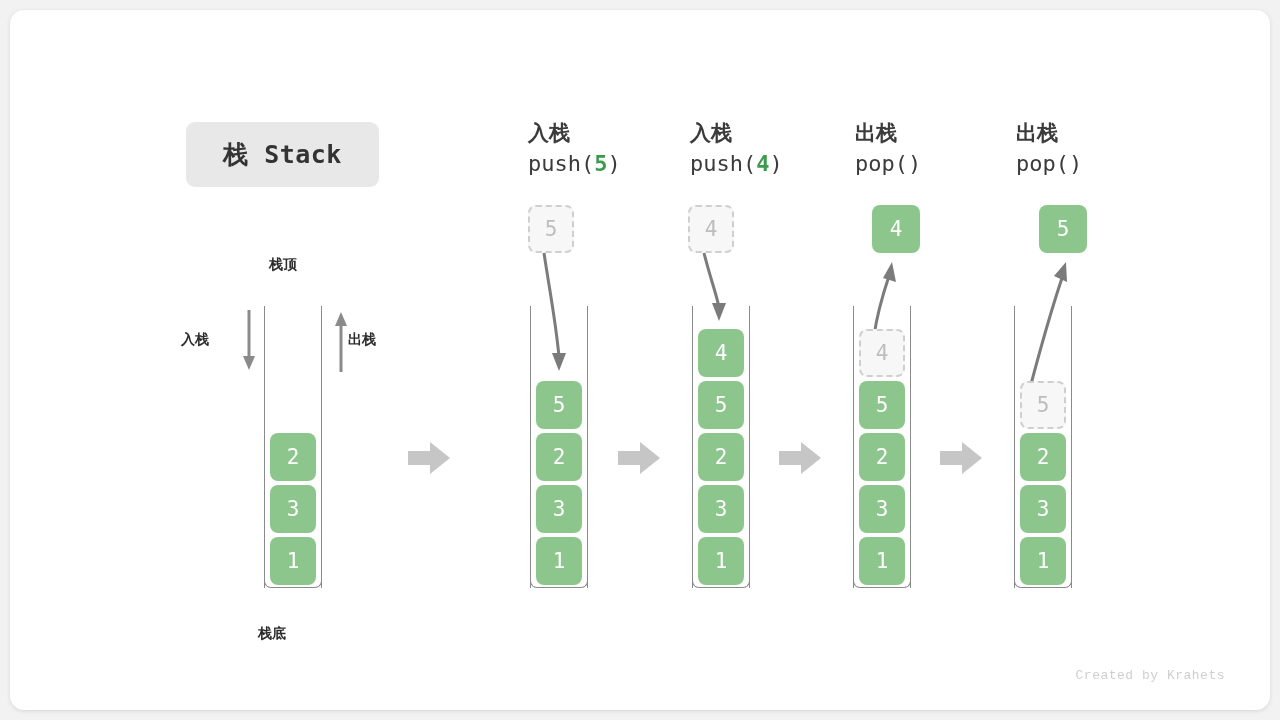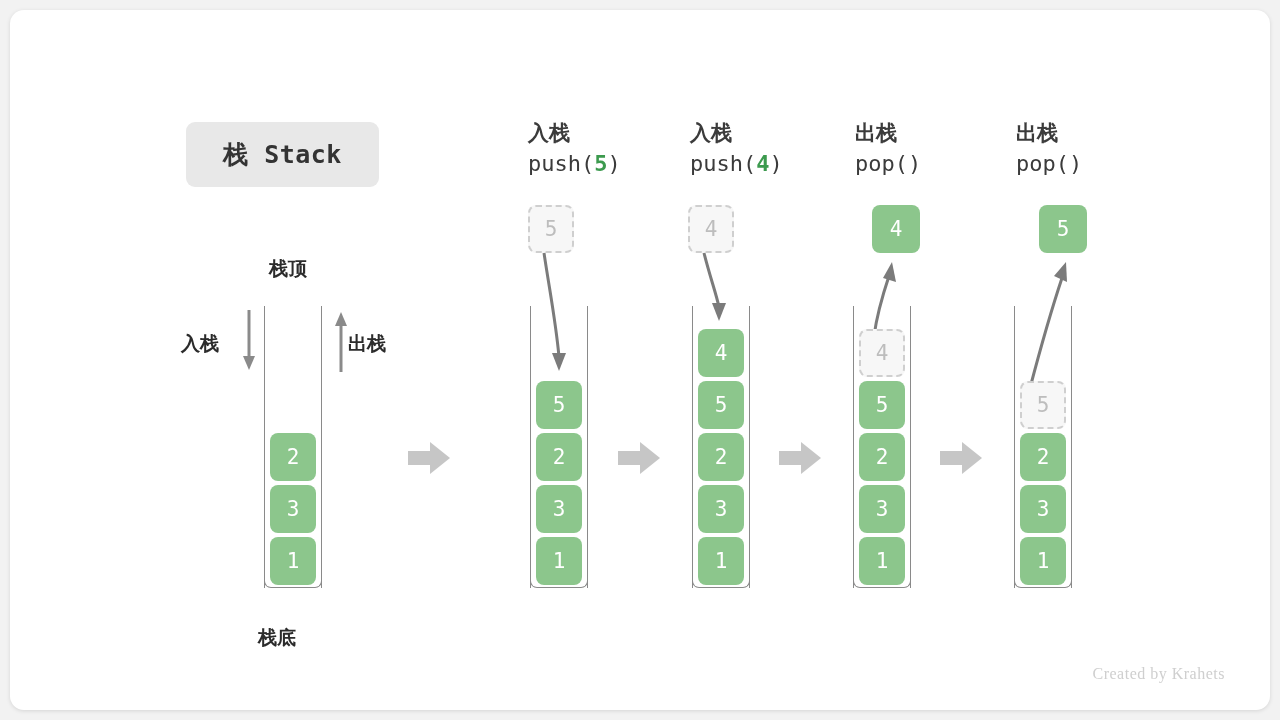--- a/index.html
+++ b/index.html
@@ -21,21 +21,21 @@
     position:absolute;left:176px;top:112px;
     width:193px;height:65px;
     background:#e8e8e8;border-radius:9px;
     display:flex;align-items:center;justify-content:center;
     font-family:"DejaVu Sans Mono","Liberation Mono",monospace;
     font-size:25px;font-weight:700;color:#333;letter-spacing:.5px;
   }
   
   .cjk-bold{
     font-family:"DejaVu Sans","Liberation Sans",sans-serif;
-    font-weight:700;color:#2b2b2b;font-size:19px;
+    font-weight:700;color:#2b2b2b;font-size:14px;
     position:absolute;white-space:nowrap;
   }
   .col-head{
     position:absolute;white-space:nowrap;
     font-family:"DejaVu Sans Mono","Liberation Mono",monospace;
     font-size:22px;color:#3b3b3b;line-height:1.45;
   }
   .col-head .op{font-family:"DejaVu Sans","Liberation Sans",sans-serif;font-weight:700;font-size:21px;}
   .col-head .arg{color:#3c9a4e;font-weight:700;}
   
@@ -57,22 +57,22 @@
     font-family:"DejaVu Sans Mono","Liberation Mono",monospace;
     font-size:21px;
   }
   .box.solid{background:#8cc68c;color:#ffffff;}
   .box.ghost{background:#f7f7f7;color:#bdbdbd;border:2px dashed #cfcfcf;}
   
   .stage-arrow{position:absolute;width:42px;height:34px;}
   
   .credit{
     position:absolute;right:45px;bottom:27px;
-    font-family:Liberation Serif, serif;
-    font-size:16px;color:#cfcfcf;letter-spacing:.5px;
+    font-family:Liberation Mono, monospace;
+    font-size:13px;color:#cfcfcf;letter-spacing:.5px;
   }
   svg{position:absolute;overflow:visible;}
 </style>
 </head>
 <body>
 
 <div class="card">
 
   <div class="title-chip">栈 Stack</div>
 

